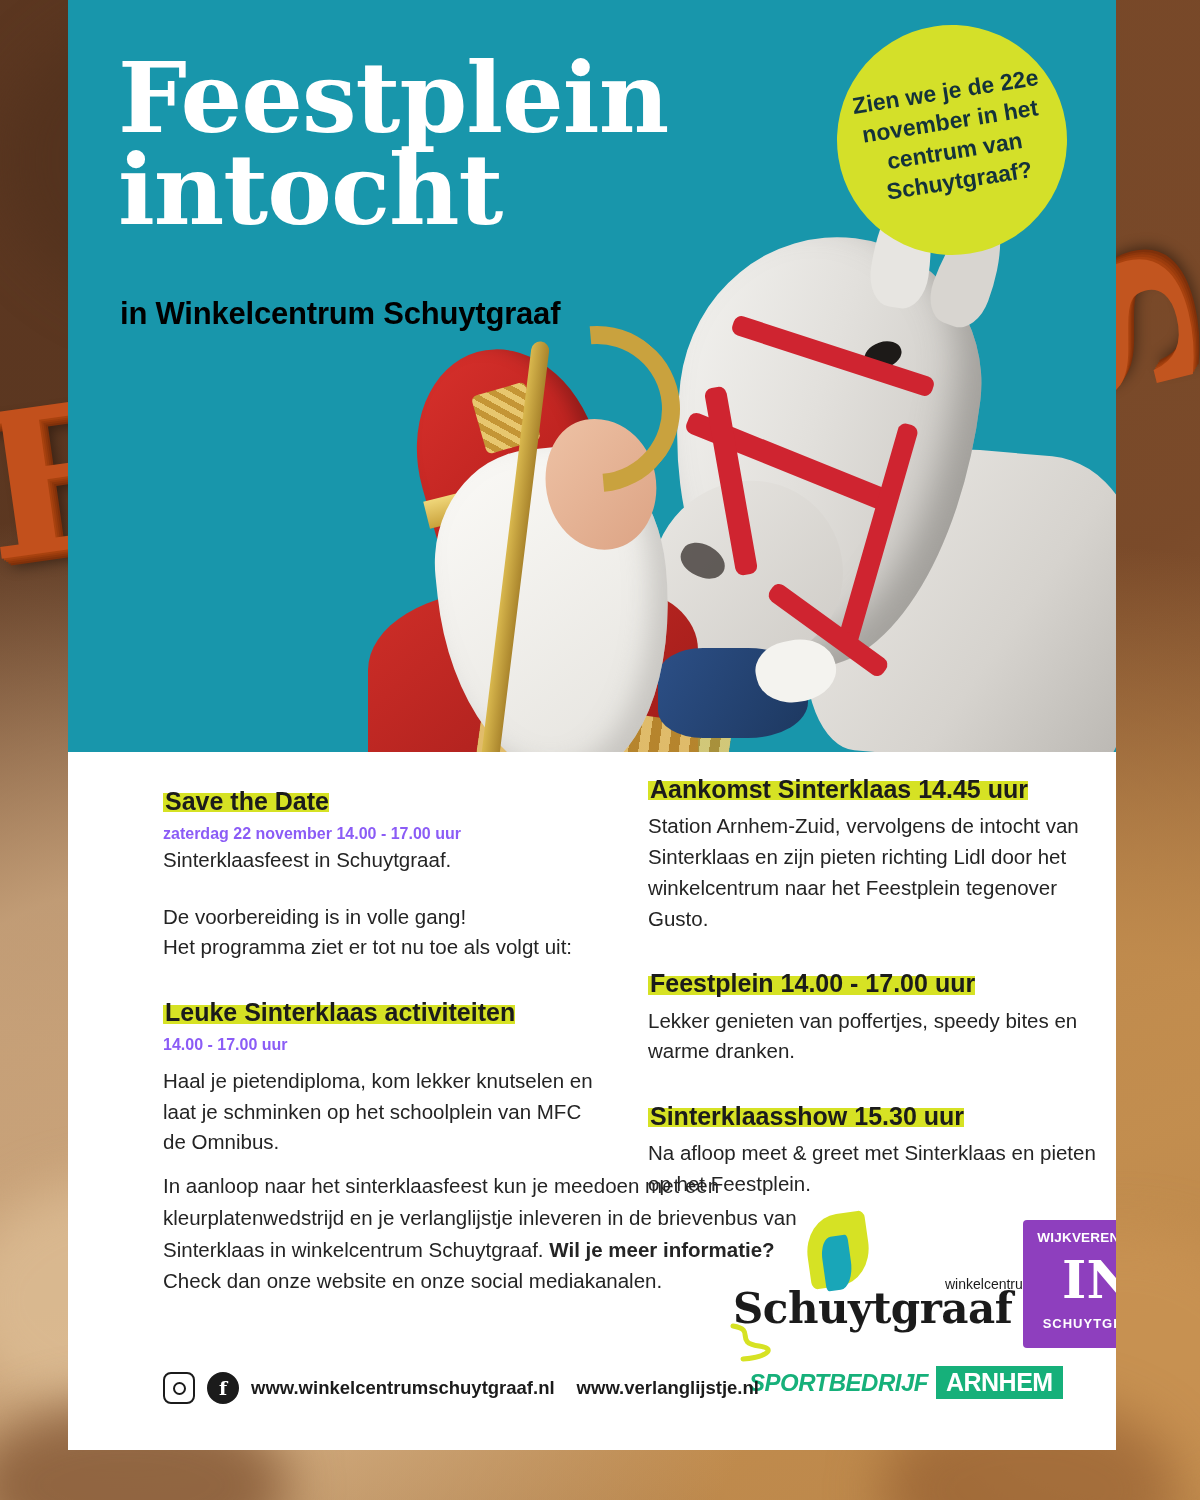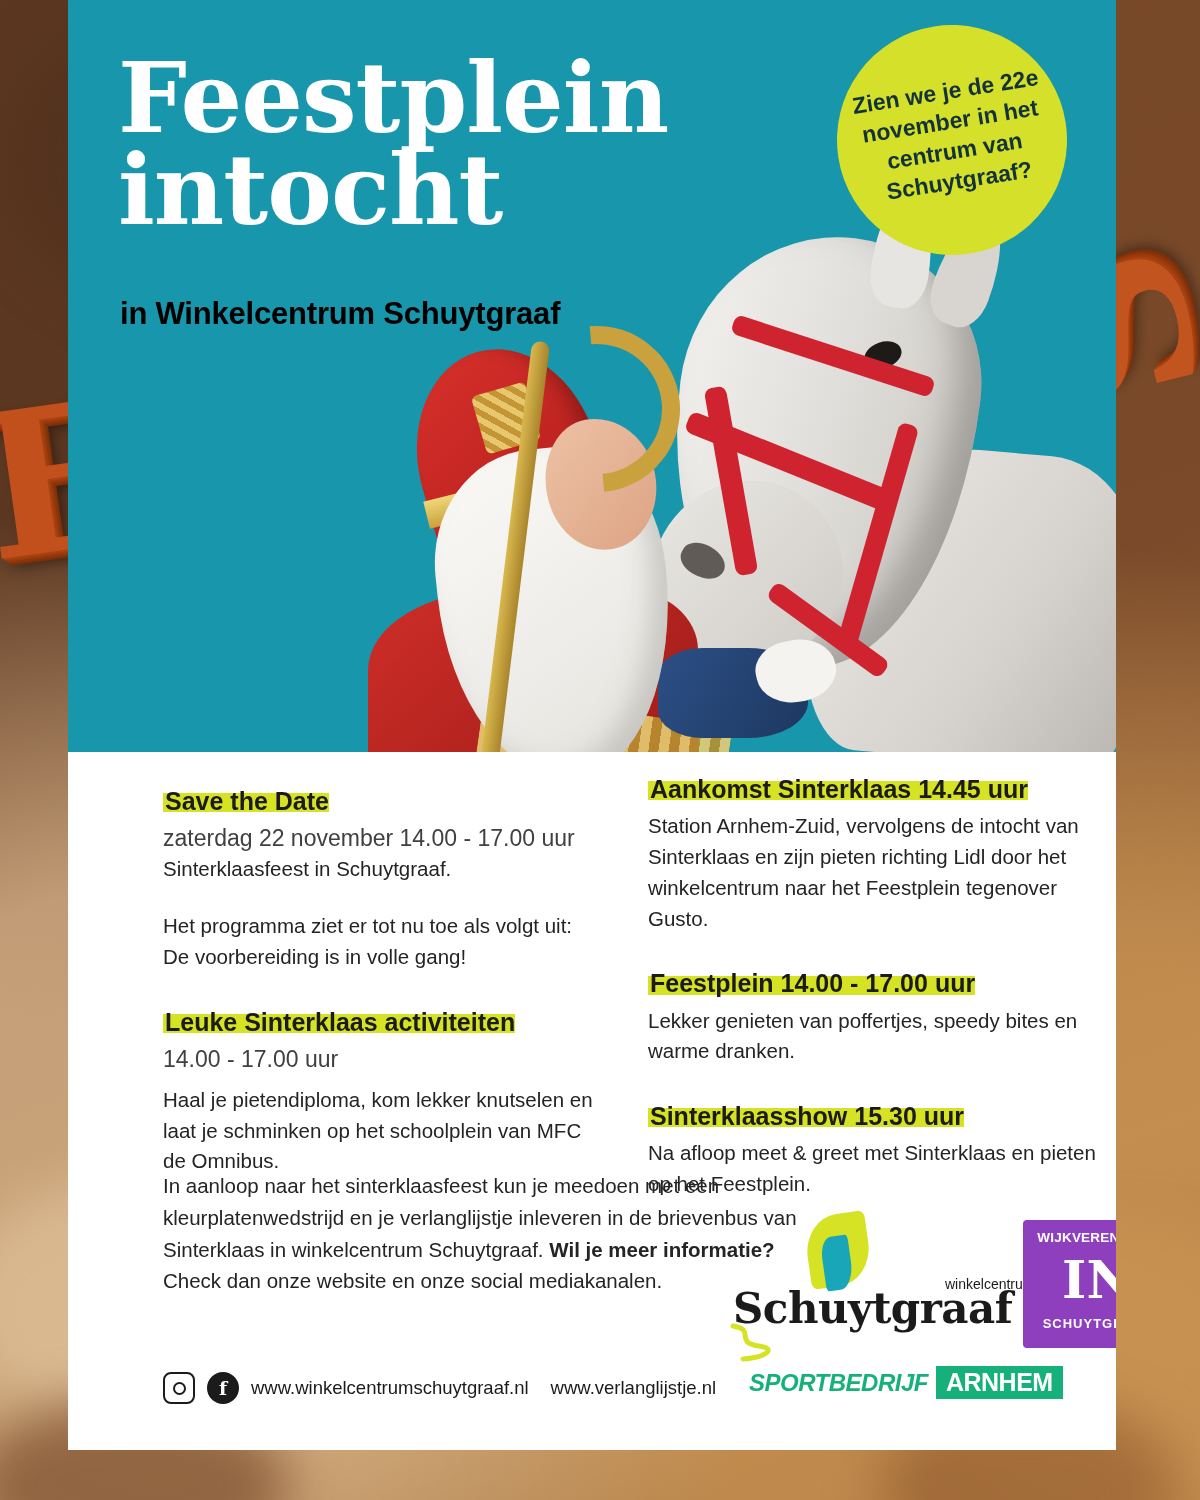--- a/index.html
+++ b/index.html
@@ -192,21 +192,21 @@
     background:linear-gradient(#d6e224,#d6e224);
     background-size:100% 68%;
     background-position:0 72%;
     background-repeat:no-repeat;
     padding:0 0 0 2px;
     border-radius:3px;
   }
   h3{
     margin:0 0 6px 0;font-size:25px;color:#1b1b1b;font-weight:700;line-height:1.25;
   }
-  .sub-strong{font-size:23px;font-weight:400;color:#404040;line-height:1.35;margin:0;}
+  .sub-strong{font-size:16px;font-weight:700;color:#8b5cf6;line-height:1.35;margin:0;}
   p.body{font-size:20.5px;color:#242424;line-height:1.5;margin:0;}
   .gap-s{height:10px;}
   .gap-m{height:26px;}
   .gap-l{height:34px;}
 
   .footer-text{
     position:absolute;left:95px;top:418px;width:640px;
     font-size:20.5px;color:#242424;line-height:1.55;
   }
   .footer-text b{font-weight:700;}
@@ -264,21 +264,21 @@
   .urlbar{
     position:absolute;left:95px;top:620px;display:flex;align-items:center;gap:12px;
   }
   .soc{
     width:28px;height:28px;border-radius:8px;border:2.5px solid #1b1b1b;
     display:flex;align-items:center;justify-content:center;
   }
   .soc.fb{background:#1b1b1b;border-color:#1b1b1b;color:#fff;font-weight:700;font-size:19px;
     font-family:"DejaVu Serif", serif;border-radius:50%;}
   .ig-dot{width:9px;height:9px;border:2.5px solid #1b1b1b;border-radius:50%;}
-  .url{font-size:18.5px;font-weight:400;color:#1b1b1b;text-align:center;}
+  .url{font-size:18.5px;font-weight:700;color:#1b1b1b;text-align:center;}
   .url2{margin-left:10px;}
 </style>
 </head>
 <body>
 
 <div class="bg-photo"></div>
 <div class="bg-blob b1"></div>
 <div class="bg-blob b2"></div>
 <div class="bg-blob b3"></div>
 <div class="bg-blob b4"></div>
@@ -332,22 +332,22 @@
 
   <div class="content">
 
     <div class="col col-left">
       <h3>
         <span class="hl">Save the Date</span>
       </h3>
       <p class="sub-strong">zaterdag 22 november 14.00 - 17.00 uur</p>
       <p class="body">Sinterklaasfeest in Schuytgraaf.</p>
       <div class="gap-m"></div>
+      <p class="body">De voorbereiding is in volle gang!</p>
       <p class="body">Het programma ziet er tot nu toe als volgt uit:</p>
-      <p class="body">De voorbereiding is in volle gang!</p>
       <div class="gap-l"></div>
       <h3>
         <span class="hl">Leuke Sinterklaas activiteiten</span>
       </h3>
       <p class="sub-strong">14.00 - 17.00 uur</p>
       <div class="gap-s"></div>
       <p class="body">Haal je pietendiploma, kom lekker knutselen en laat je schminken op het schoolplein van MFC de Omnibus.</p>
     </div>
 
     <div class="col col-right">

